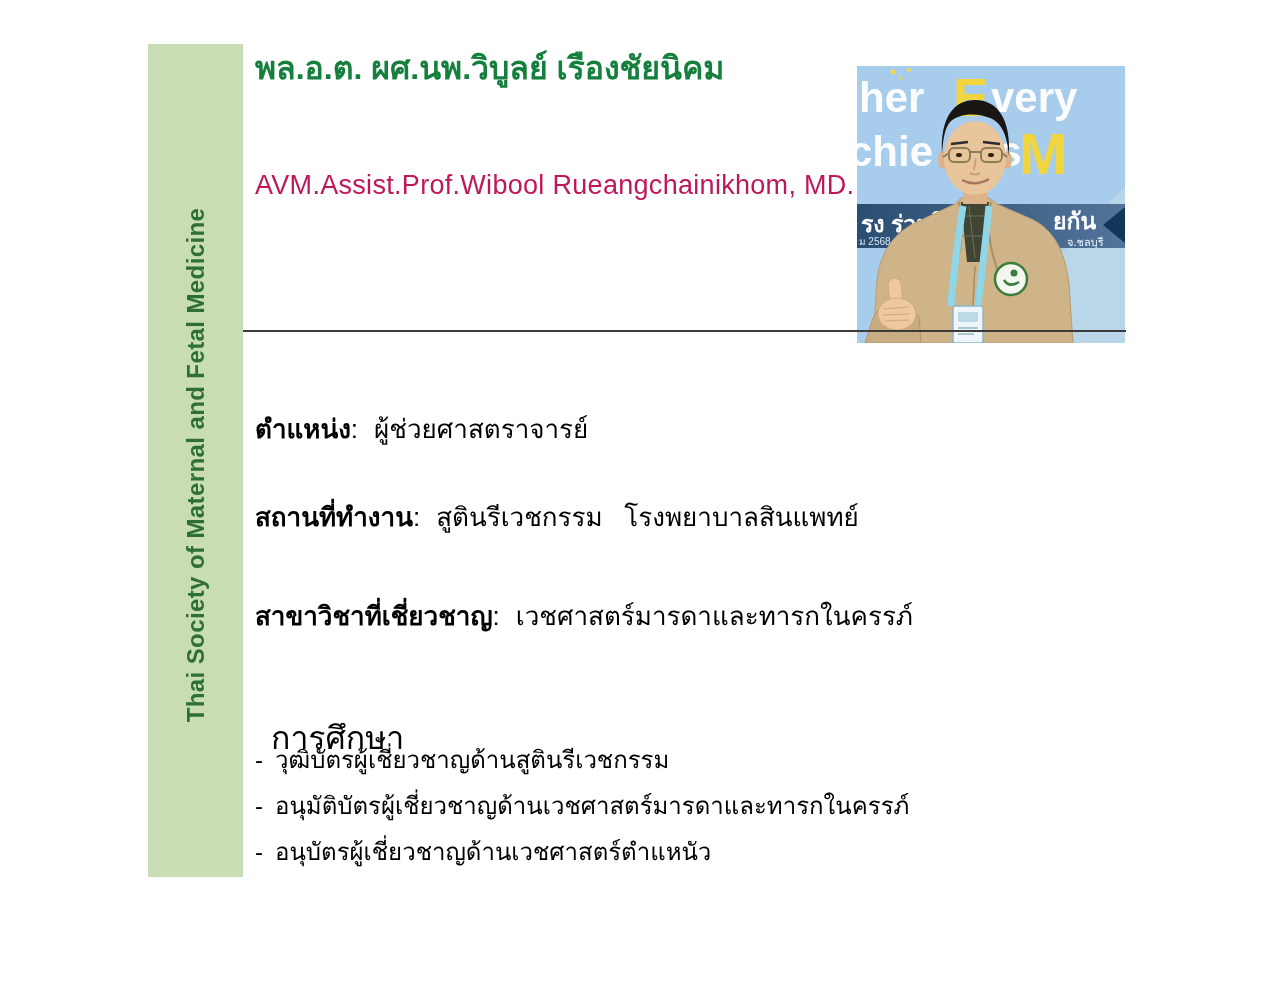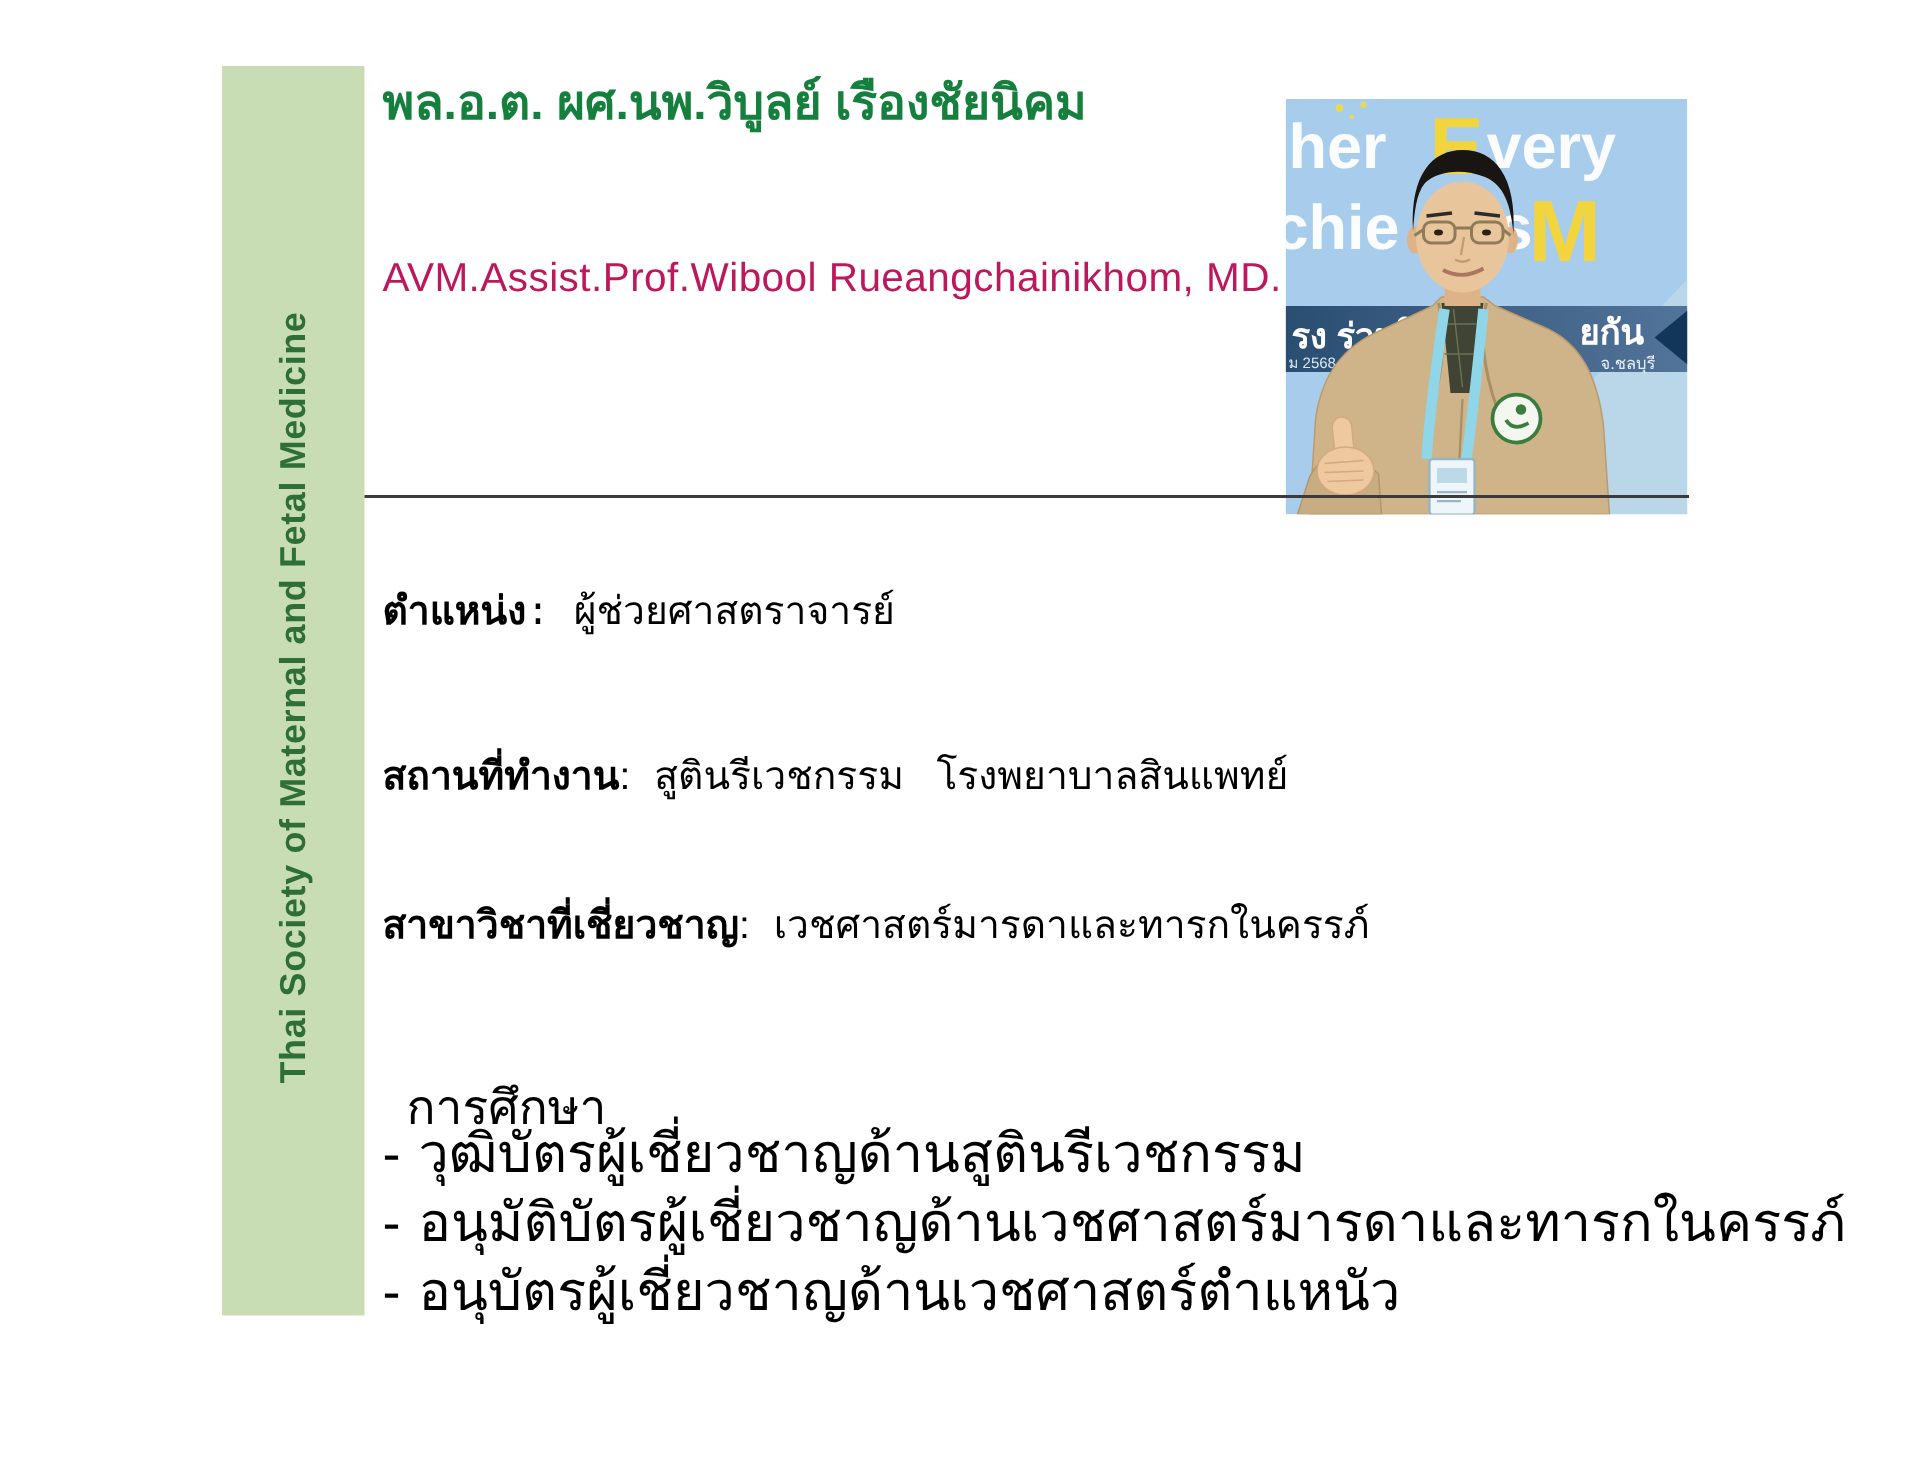--- a/index.html
+++ b/index.html
@@ -71,36 +71,36 @@
   .field-row {
     position: absolute;
     left: 255px;
     font-size: 26px;
     line-height: 1.35;
     white-space: nowrap;
   }
   .field-label { font-weight: 700; }
   .field-sep { font-weight: 400; }
   .field-value { margin-left: 16px; white-space: pre; }
-  .f1 { top: 392px; font-family: Liberation Mono, monospace; }
+  .f1 { top: 412px; }
   .f2 { top: 500px; }
   .f3 { top: 599px; }
 
   .edu-heading {
     position: absolute;
     left: 255px; top: 696px;
     margin: 16px;
     font-size: 32px;
     font-weight: 400;
     white-space: nowrap;
   }
   .edu-item {
     position: absolute;
     left: 255px;
-    font-size: 36px;
+    font-size: 24px;
     white-space: nowrap;
   }
   .edu-bullet { display: inline-block; margin-right: 12px; }
   .e1 { top: 740px; }
   .e2 { top: 786px; }
   .e3 { top: 832px; }
 </style>
 </head>
 <body>
 

